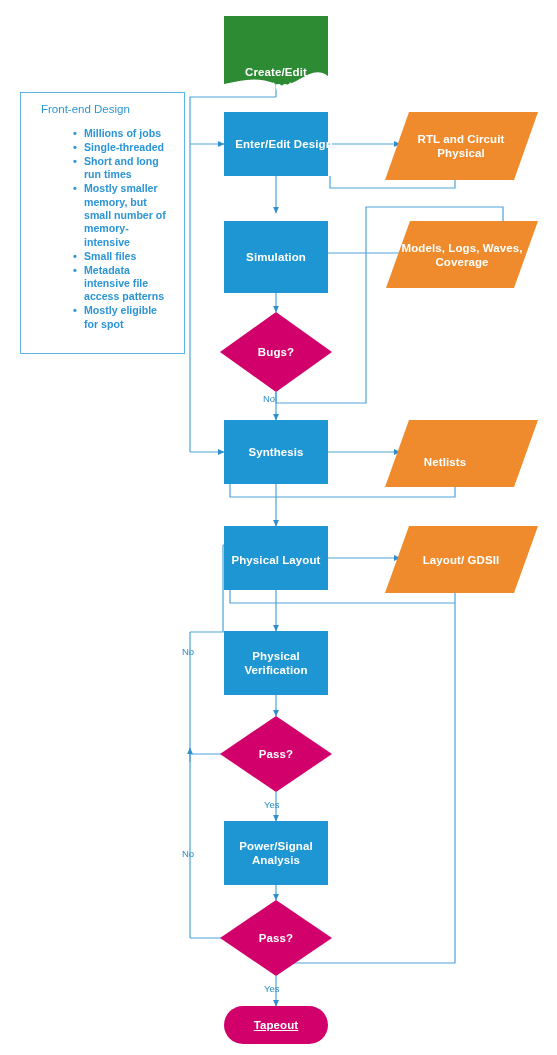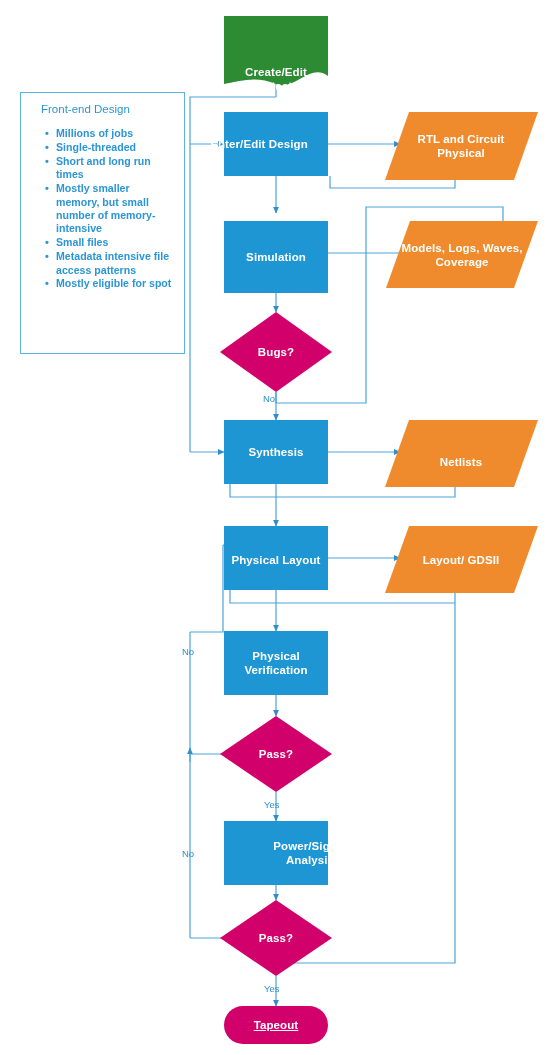--- a/index.html
+++ b/index.html
@@ -29,21 +29,21 @@
     padding:9px 10px 8px 20px;color:#2b95d6;
   }
   .panel h3{
     margin:0 0 11px 0;font-size:11.5px;font-weight:400;
     color:#2b95d6;line-height:14px;
   }
   .panel ul{margin:0;padding:0 0 0 13px;list-style:none;}
   .panel li{
     font-size:10.6px;line-height:13.4px;font-weight:600;
     color:#2b95d6;position:relative;margin-bottom:.5px;
-    padding-left:2px;text-indent:0;
+    padding-left:2px;text-indent:0;margin-left:28px;
   }
   .panel li::before{
     content:"\2022";position:absolute;left:-9px;top:0;font-size:11px;
   }
 </style>
 </head>
 <body>
 
 <div id="canvas">
 
@@ -142,43 +142,43 @@
 
     <rect x="224" y="821" width="104" height="64" fill="#1e96d4"></rect>
 
     <path d="M276,900 L332,938 L276,976 L220,938 Z" fill="#d2006b"></path>
 
     <rect x="224" y="1006" width="104" height="38" rx="19" ry="19" fill="#d2006b"></rect>
   </svg>
 
   <div class="node-label" style="left:224px;top:16px;width:104px;height:62px;margin-top:32px;">Create/Edit Architecture</div>
 
-  <div class="node-label" style="left:207px;top:112px;width:104px;height:64px;">Enter/Edit Design</div>
+  <div class="node-label" style="left:232px;top:112px;width:104px;height:64px;">Enter/Edit Design</div>
 
   <div class="node-label" style="left:400px;top:112px;width:122px;height:68px;">RTL and Circuit Physical</div>
 
   <div class="node-label" style="left:224px;top:221px;width:104px;height:72px;">Simulation</div>
 
   <div class="node-label" style="left:401px;top:221px;width:122px;height:67px;">Models, Logs, Waves, Coverage</div>
 
   <div class="node-label" style="left:236px;top:312px;width:80px;height:80px;">Bugs?</div>
 
   <div class="node-label" style="left:224px;top:420px;width:104px;height:64px;">Synthesis</div>
 
-  <div class="node-label" style="left:400px;top:420px;width:122px;height:84px;">Netlists</div>
+  <div class="node-label" style="left:384px;top:420px;width:122px;height:84px;">Netlists</div>
 
   <div class="node-label" style="left:224px;top:526px;width:104px;height:68px;">Physical Layout</div>
 
   <div class="node-label" style="left:400px;top:526px;width:122px;height:67px;">Layout/ GDSII</div>
 
   <div class="node-label" style="left:224px;top:631px;width:104px;height:64px;">Physical Verification</div>
 
   <div class="node-label" style="left:236px;top:716px;width:80px;height:76px;">Pass?</div>
 
-  <div class="node-label" style="left:224px;top:821px;width:104px;height:64px;margin-left:34px;">Power/Signal Analysis</div>
+  <div class="node-label" style="left:224px;top:821px;width:104px;height:64px;">Power/Signal Analysis</div>
 
   <div class="node-label" style="left:236px;top:900px;width:80px;height:76px;">Pass?</div>
 
   <div class="node-label" style="left:224px;top:1006px;width:104px;height:38px;text-decoration:underline;">Tapeout</div>
 
   <div class="edge-label" style="left:263px;top:393px;">No</div>
 
   <div class="edge-label" style="left:182px;top:646px;">No</div>
 
   <div class="edge-label" style="left:264px;top:799px;">Yes</div>

